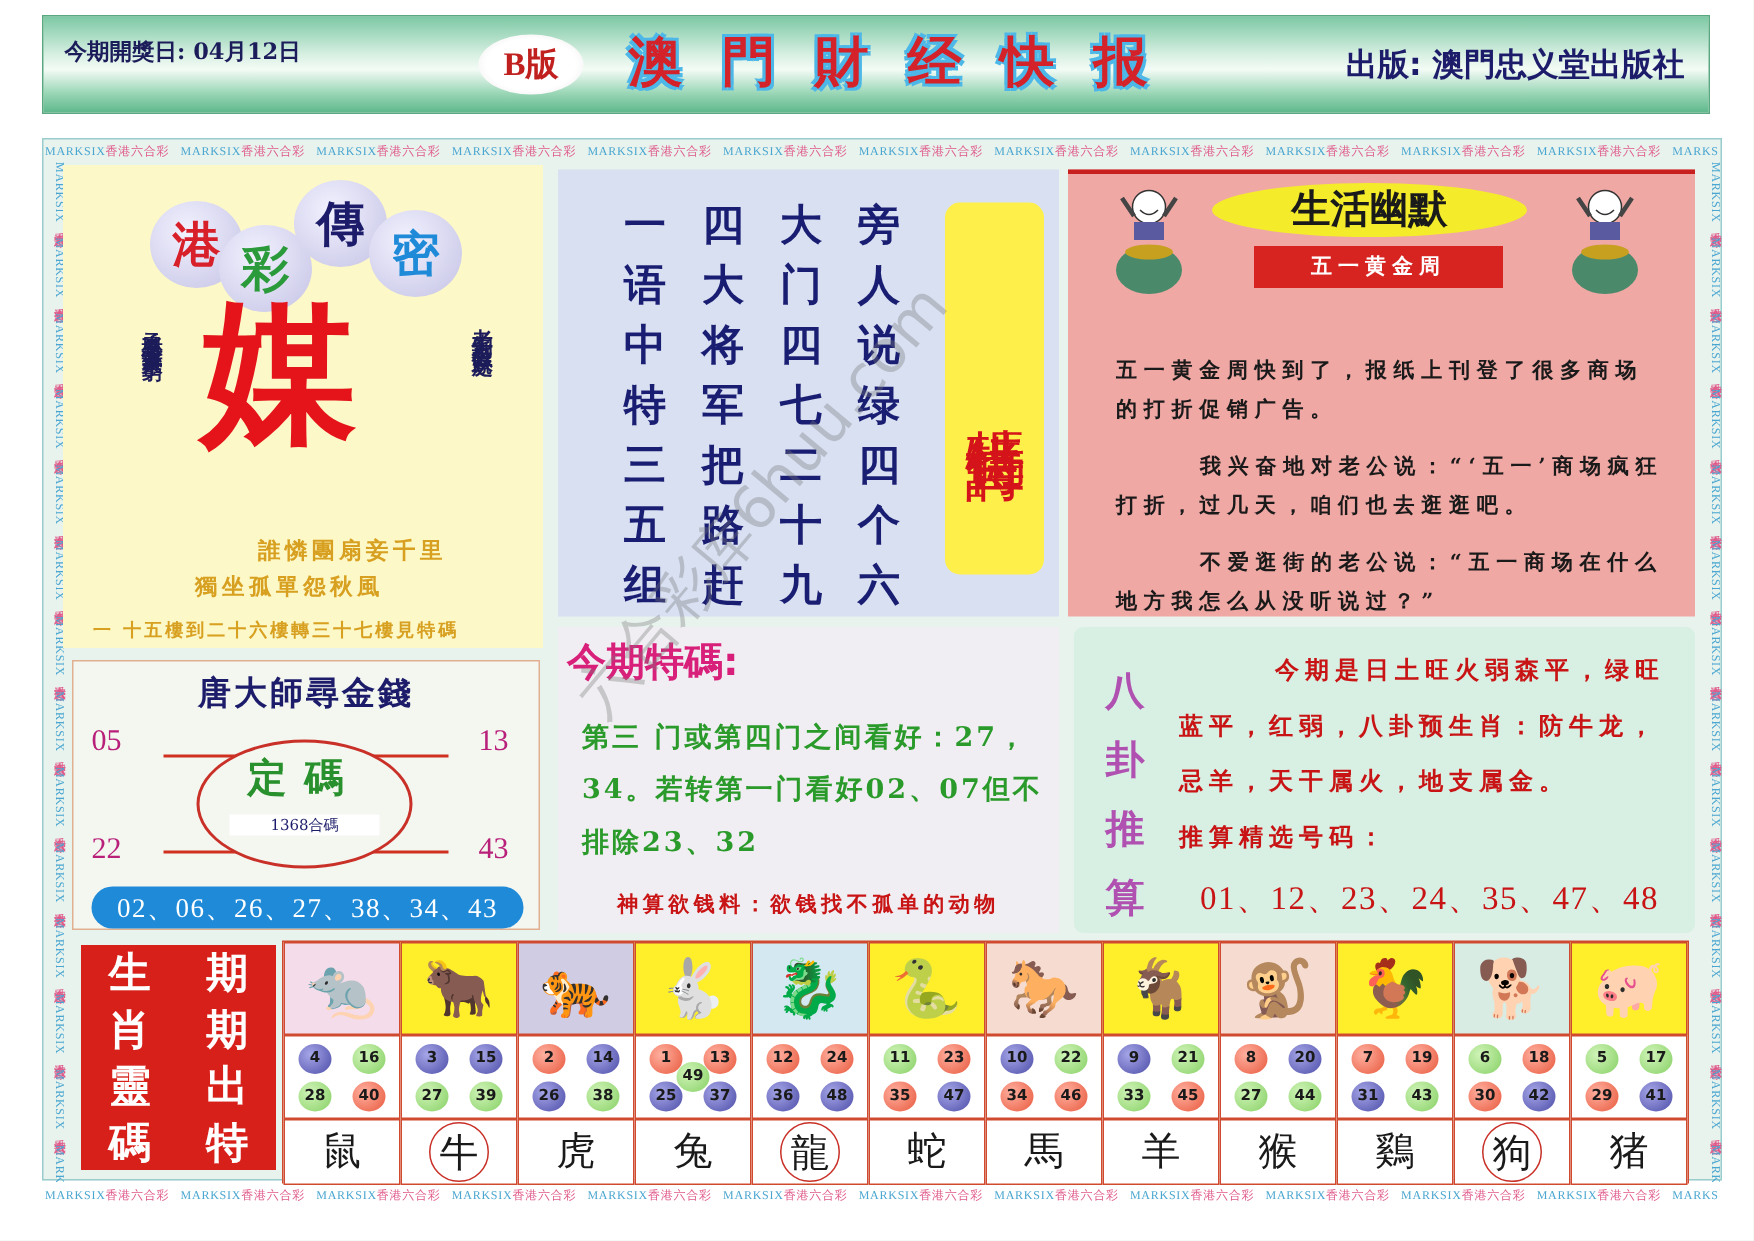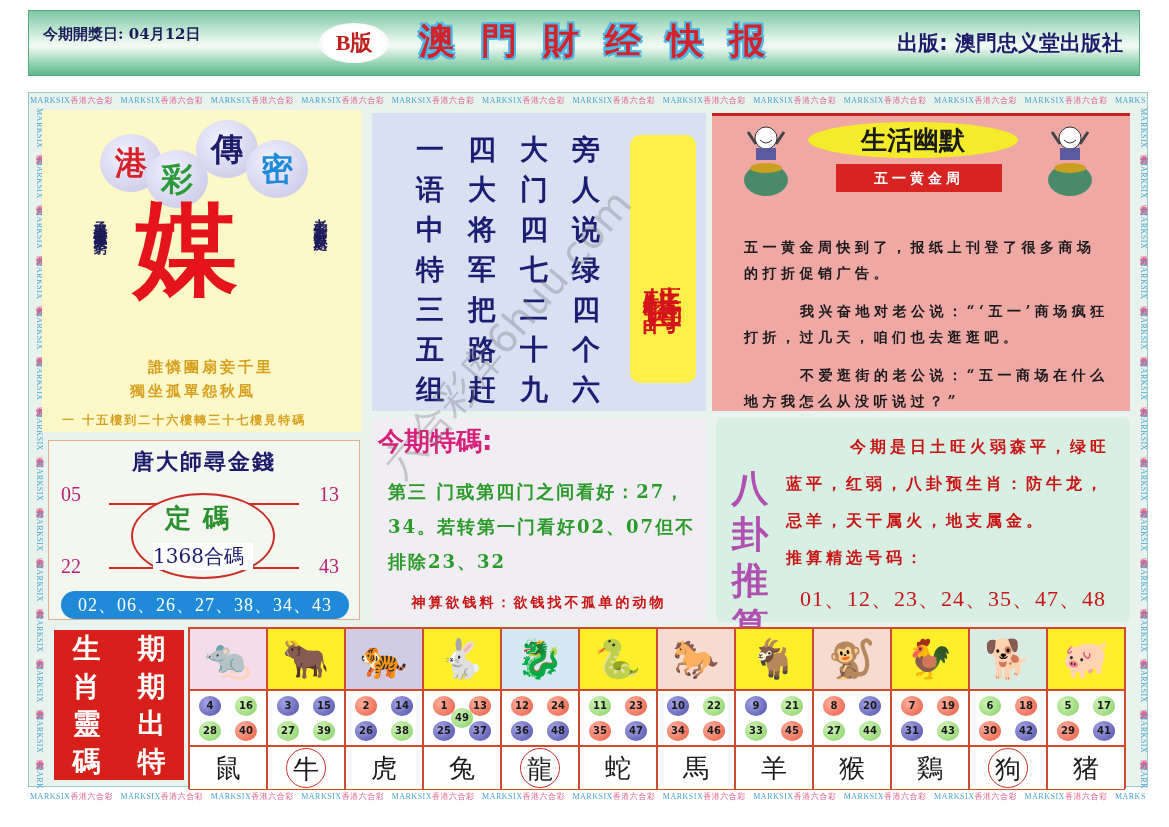--- a/index.html
+++ b/index.html
@@ -33,26 +33,26 @@
 .humor-sub{position:absolute;left:124px;top:48px;width:166px;height:28px;background:#d82420;color:#fff;text-align:center;line-height:28px;font-size:14px;font-weight:bold;letter-spacing:4px;}
 .mascot{position:absolute;top:8px;width:56px;height:74px;}
 .humor-text{position:absolute;left:20px;top:106px;width:390px;font-size:14px;font-weight:bold;color:#1a1a1a;line-height:26px;letter-spacing:4.5px;}
 .humor-text p{margin:12px;}
 .ind{text-indent:56px;}
 .tang-title{position:absolute;left:0;top:6px;width:310px;text-align:center;font-size:22px;font-weight:bold;color:#1c1c6a;letter-spacing:2px;}
 .num{position:absolute;font-size:20px;color:#b8207a;font-family:"Liberation Serif",serif;}
 .line{position:absolute;height:2px;background:#d03020;}
 .ellipse{position:absolute;left:82px;top:52px;width:144px;height:86px;border:2px solid #c83028;border-radius:50%;background:#f4f6f0;}
 .ding{position:absolute;left:0;top:6px;width:140px;text-align:center;font-size:26px;font-weight:bold;color:#28902c;letter-spacing:12px;}
-.heima{position:absolute;left:20px;top:48px;width:100px;text-align:left;font-size:20px;color:#1c1c6a;background:#fff;}
+.heima{position:absolute;left:20px;top:48px;width:100px;text-align:center;font-size:10px;color:#1c1c6a;background:#fff;}
 .bluebar{position:absolute;left:12px;top:150px;width:288px;height:28px;border-radius:14px;background:#1e8ad8;color:#fff;font-size:18px;text-align:center;line-height:28px;font-family:"Liberation Serif",serif;letter-spacing:1px;}
 .tema-title{position:absolute;left:6px;top:6px;font-size:26px;font-weight:bold;color:#d8207a;font-family:"DejaVu Sans",sans-serif;}
 .tema-text{position:absolute;left:16px;top:56px;width:316px;font-size:18px;color:#2a9a2a;line-height:35px;font-weight:bold;letter-spacing:2px;}
 .tema-foot{position:absolute;left:0;top:176px;width:334px;font-size:14px;color:#c81414;font-weight:bold;letter-spacing:3px;white-space:nowrap;text-align:center;}
-.bagua-v{position:absolute;left:14px;top:20px;width:40px;font-size:37px;font-weight:bold;color:#b050b0;line-height:46px;text-align:center;font-family:"DejaVu Sans",sans-serif;margin-top:28px;}
+.bagua-v{position:absolute;left:14px;top:20px;width:40px;font-size:26px;font-weight:bold;color:#b050b0;line-height:46px;text-align:center;font-family:"DejaVu Sans",sans-serif;}
 .bagua-text{position:absolute;left:70px;top:10px;width:332px;font-size:16px;color:#c81414;font-weight:bold;line-height:37px;letter-spacing:4px;}
 .bagua-nums{position:absolute;left:84px;top:166px;font-size:22px;color:#c81414;font-family:"Liberation Serif",serif;letter-spacing:1px;}
 .zodiac-label{position:absolute;left:54px;top:630px;width:130px;height:150px;background:#d8201a;display:grid;grid-template-columns:1fr 1fr;grid-template-rows:repeat(4,1fr);color:#fff;font-size:28px;font-weight:bold;text-align:center;font-family:"DejaVu Sans",sans-serif;}
 .zodiac-grid{position:absolute;left:188px;top:627px;width:938px;height:162px;display:grid;grid-template-columns:repeat(12,1fr);grid-template-rows:62px 56px 44px;border:1px solid #d04a30;}
 .zc{border:1px solid #d04a30;position:relative;}
 .zimg{display:flex;align-items:center;justify-content:center;font-size:38px;}
 .balls{background:#fff;display:grid;grid-template-columns:1fr 1fr;grid-template-rows:1fr 1fr;align-items:center;justify-items:center;padding:2px;}
 .ball{width:22px;height:20px;border-radius:50%;font-size:10px;line-height:20px;text-align:center;color:#1a1a1a;font-family:"DejaVu Sans",sans-serif;font-weight:bold;}
 .ball.blue{background:radial-gradient(circle at 35% 35%,#a6a6e8,#4c4ca8);}
 .ball.green{background:radial-gradient(circle at 35% 35%,#d0f4b8,#86d064);}
@@ -82,21 +82,21 @@
 <div class="panel p1">
   <div class="bubbles">
     <div class="bub" style="left:0;top:14px;color:#d8202a;">港</div>
     <div class="bub" style="left:46px;top:30px;color:#2a9a3a;">彩</div>
     <div class="bub" style="left:96px;top:0;color:#1c1c6a;">傳</div>
     <div class="bub" style="left:146px;top:20px;color:#1e8ad8;">密</div>
   </div>
   <div class="vcol" style="left:50px;top:100px;">承恩著書樂未窮，</div>
   <div class="vcol" style="left:270px;top:98px;">老牛別有歡娛處，</div>
   <div class="mei">媒</div>
-  <div class="gold" style="left:72px;top:248px;padding-left:34px;">誰憐團扇妾千里</div>
+  <div class="gold" style="left:96px;top:248px;padding-left:34px;">誰憐團扇妾千里</div>
   <div class="gold" style="left:88px;top:272px;text-align:right;">獨坐孤單怨秋風</div>
   <div class="gold" style="left:20px;top:302px;font-size:12px;letter-spacing:2px;">一 十五樓到二十六樓轉三十七樓見特碼</div>
 </div>
 
 <div class="panel p2">
   <div class="poem" id="poem-grid">
       <span>一</span>
       <span>四</span>
       <span>大</span>
       <span>旁</span>

